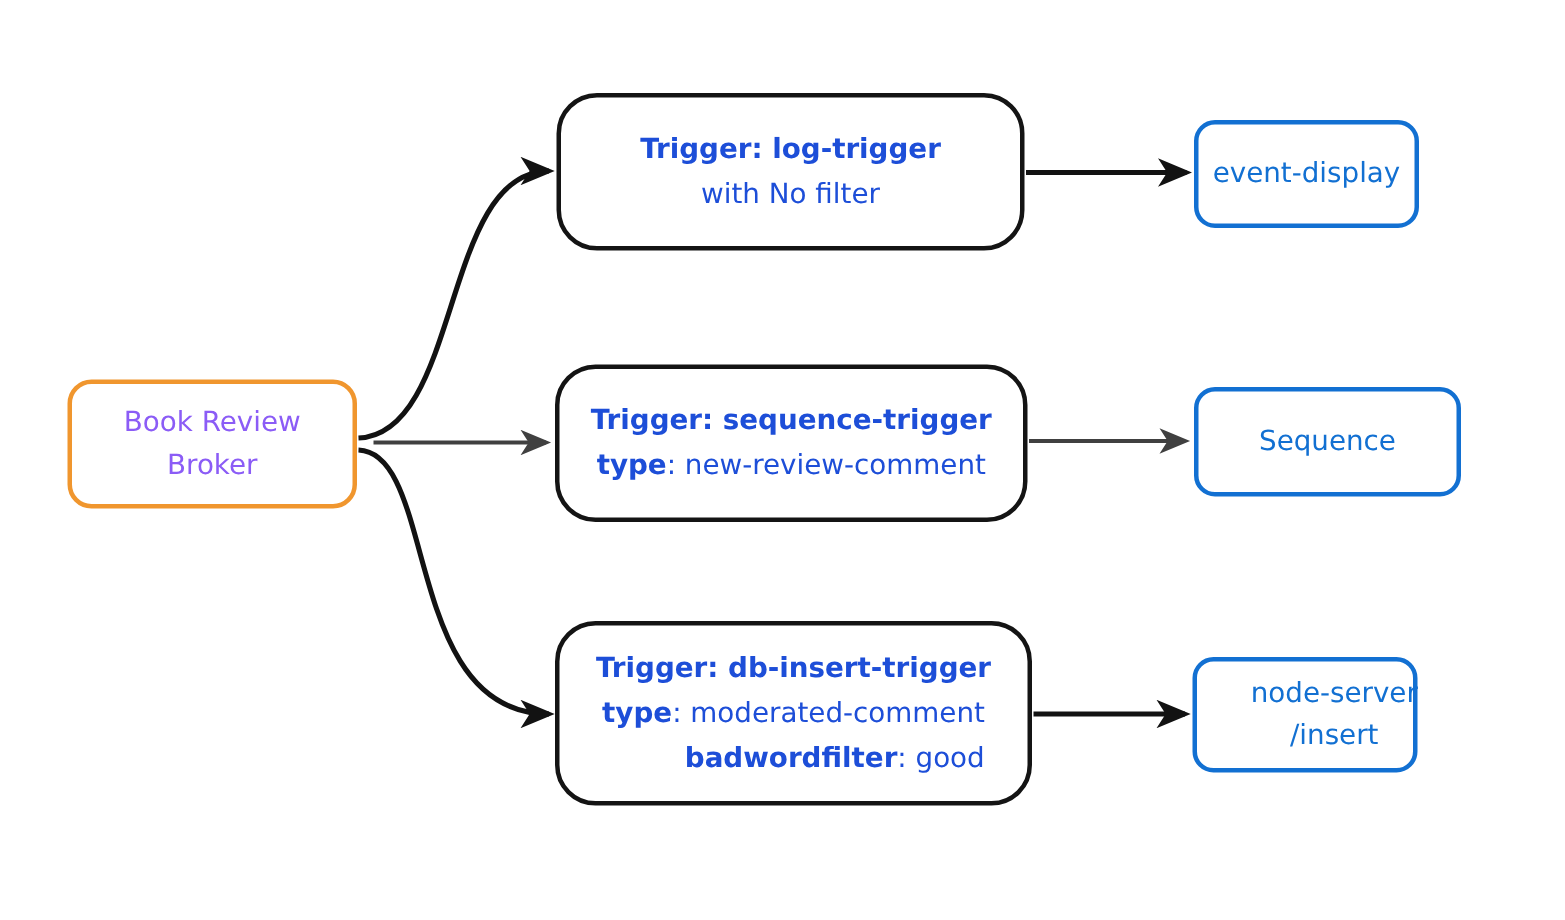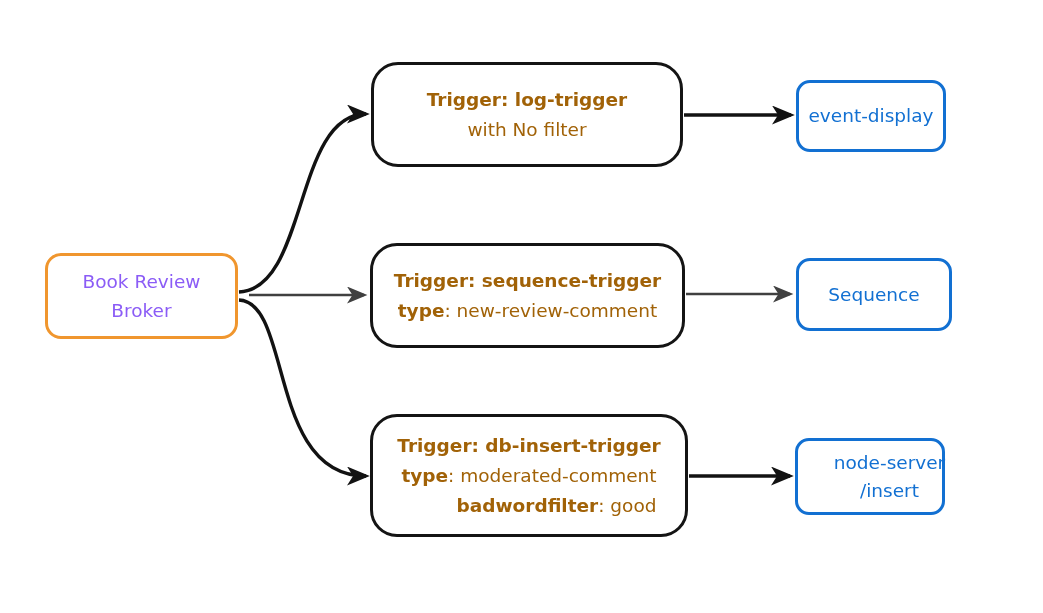--- a/index.html
+++ b/index.html
@@ -25,21 +25,21 @@
   }
   .broker{
     border:3px solid #f0962e;
     border-radius:16px;
     color:#8b5cf6;
     font-size:18.5px;line-height:29px;
   }
   .trigger{
     border:3px solid #141414;
     border-radius:27px;
-    color:#a16207;
+    color:#1d4ed8;
     font-size:18.5px;line-height:30px;
   }
   .trigger b{font-weight:700;}
   .sink{
     border:3px solid #1270d2;
     border-radius:14px;
     color:#1270d2;
     font-size:18.5px;line-height:28px;align-items:center;
   }
   .kv-shift{padding-left:55px;}
@@ -99,21 +99,21 @@
     </div>
     <div class="line">
       <b>type</b><span>: new-review-comment</span>
     </div>
   </div>
 
   <div class="node sink" style="left:796px;top:80px;width:150px;height:72px;">
     <div class="line">event-display</div>
   </div>
 
-  <div class="node sink" style="left:796px;top:258px;width:156px;height:73px;">
+  <div class="node sink" style="left:796px;top:258px;width:178px;height:73px;">
     <div class="line">Sequence</div>
   </div>
 
   <div class="node sink" style="left:795px;top:438px;width:150px;height:77px;padding-left:39px;">
     <div class="line">node-server</div>
     <div class="line">/insert</div>
   </div>
 
 </div>
 

